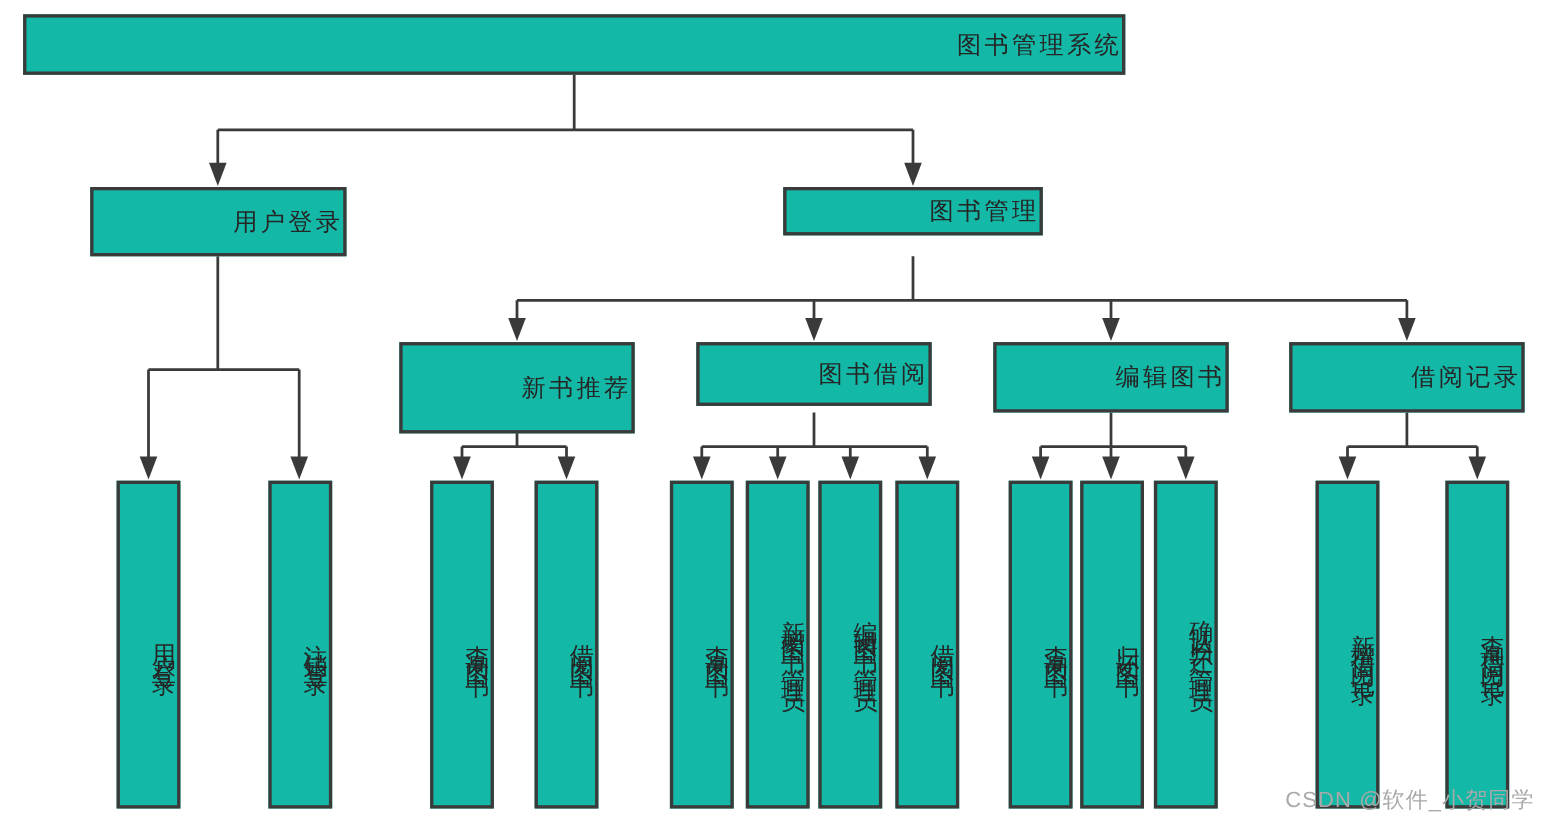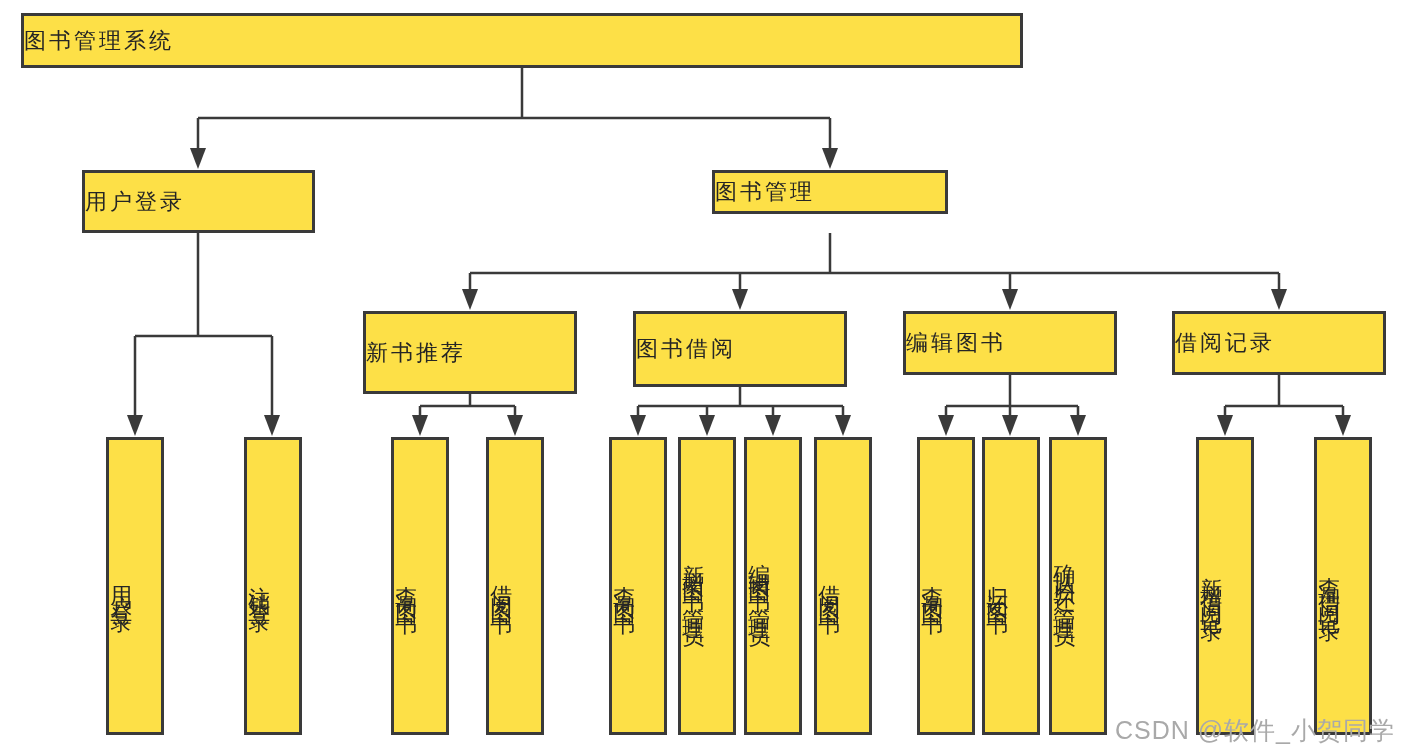--- a/index.html
+++ b/index.html
@@ -17,25 +17,25 @@
   }
   #connectors {
     position: absolute;
     left: 0; top: 0;
     width: 1405px; height: 747px;
     z-index: 1;
   }
   .node {
     position: absolute;
     box-sizing: border-box;
-    background: #fde047;
+    background: #14b8a6;
     border: 3px solid #3a3a3a;
     display: flex;
     align-items: center;
-    justify-content: flex-start;
+    justify-content: flex-end;
     color: #252525;
     z-index: 2;
   }
   .hlabel {
     font-size: 22px;
     letter-spacing: 3px;
     white-space: nowrap;
   }
   .leaf .vlabel {
     writing-mode: vertical-rl;
@@ -45,21 +45,21 @@
     line-height: 1.1;
     white-space: nowrap;
   }
   
   .n-root   { left: 21px;  top: 13px;  width: 1002px; height: 55px; }
   
   .n-user   { left: 82px;  top: 170px; width: 233px; height: 63px; }
   .n-mgmt   { left: 712px; top: 170px; width: 236px; height: 44px; }
   
   .n-newbook { left: 363px;  top: 311px; width: 214px; height: 83px; }
-  .n-borrow  { left: 633px;  top: 311px; width: 214px; height: 76px; }
+  .n-borrow  { left: 633px;  top: 311px; width: 214px; height: 58px; }
   .n-current { left: 903px;  top: 311px; width: 214px; height: 64px; }
   .n-records { left: 1172px; top: 311px; width: 214px; height: 64px; }
   
   .leaf { top: 437px; width: 58px; height: 298px; }
   .lf-0  { left: 106px; }
   .lf-1  { left: 244px; }
   .lf-2  { left: 391px; }
   .lf-3  { left: 486px; }
   .lf-4  { left: 609px; }
   .lf-5  { left: 678px; }
@@ -68,21 +68,21 @@
   .lf-8  { left: 917px; }
   .lf-9  { left: 982px; }
   .lf-10 { left: 1049px; }
   .lf-11 { left: 1196px; }
   .lf-12 { left: 1314px; }
 
   .watermark {
     position: absolute;
     right: 10px;
     top: 714px;
-    font-size: 25px;
+    font-size: 20px;
     letter-spacing: 1px;
     color: #a9a9a9;
     z-index: 5;
     white-space: nowrap;
   }
   svg .wire {
     fill: none;
     stroke: #3a3a3a;
     stroke-width: 2.5;
   }

